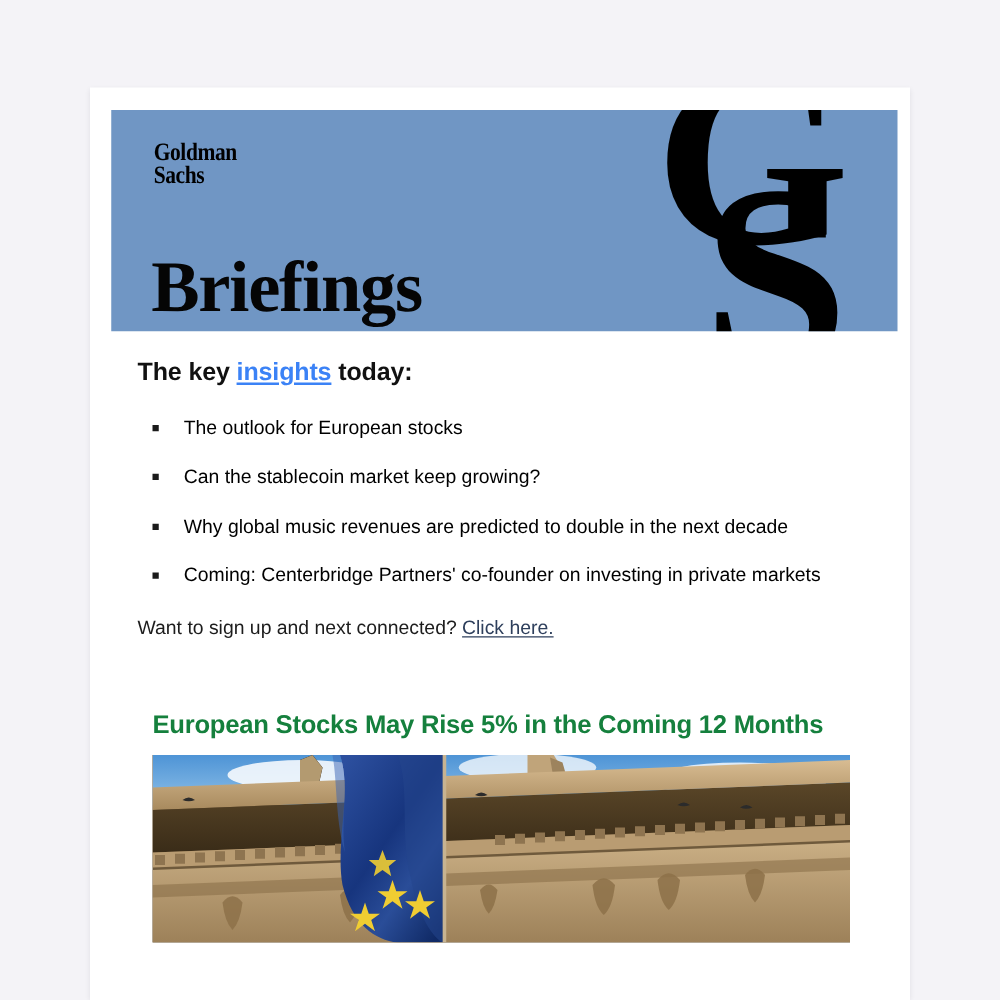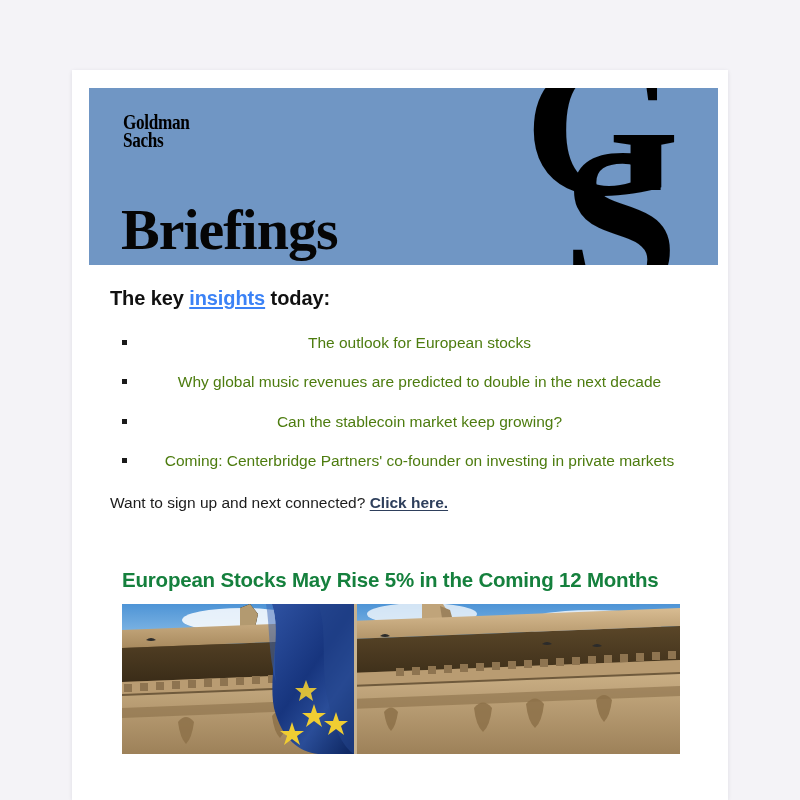--- a/index.html
+++ b/index.html
@@ -88,42 +88,41 @@
     list-style: none;
     margin: 22px 0 0 0;
     padding: 0;
   }
   .bullet-list li {
     position: relative;
     padding-left: 37px;
     margin-bottom: 17px;
     font-size: 15.5px;
     line-height: 1.45;
-    color: #4d7c0f;
+    color: #000000;
     max-width: 545px;
-    text-align: center;
   }
   .bullet-list li::before {
     content: "";
     position: absolute;
     left: 12px;
     top: 8px;
     width: 5px;
     height: 5px;
     background: #1a1a1a;
   }
 
   .signup-line {
     margin: 21px 0 0 0;
     font-size: 15.5px;
     color: #1c1c1c;
   }
   .signup-line .link-bold {
     color: #2e3f5c;
-    font-weight: bold;
+    font-weight: normal;
     text-decoration: underline;
     text-underline-offset: 2px;
   }
 
   
   .article {
     margin-top: 56px;
     padding-left: 12px;
   }
   .article-title {
@@ -163,22 +162,22 @@
 
     <div class="briefings-word">Briefings</div>
   </div>
 
   <div class="content">
 
     <h2 class="key-insights"><span>The key </span><a class="link-inline" href="#">insights</a><span> today:</span></h2>
 
     <ul class="bullet-list">
       <li>The outlook for European stocks</li>
+      <li>Can the stablecoin market keep growing?</li>
       <li>Why global music revenues are predicted to double in the next decade</li>
-      <li>Can the stablecoin market keep growing?</li>
       <li>Coming: Centerbridge Partners' co-founder on investing in private markets</li>
     </ul>
 
     <p class="signup-line"><span>Want to sign up and next connected? </span><a class="link-bold" href="#">Click here.</a></p>
 
     <div class="article">
       <h3 class="article-title">European Stocks May Rise 5% in the Coming 12 Months</h3>
 
       <div class="article-photo">
         <svg viewBox="0 0 558 150" preserveAspectRatio="none" aria-hidden="true">

